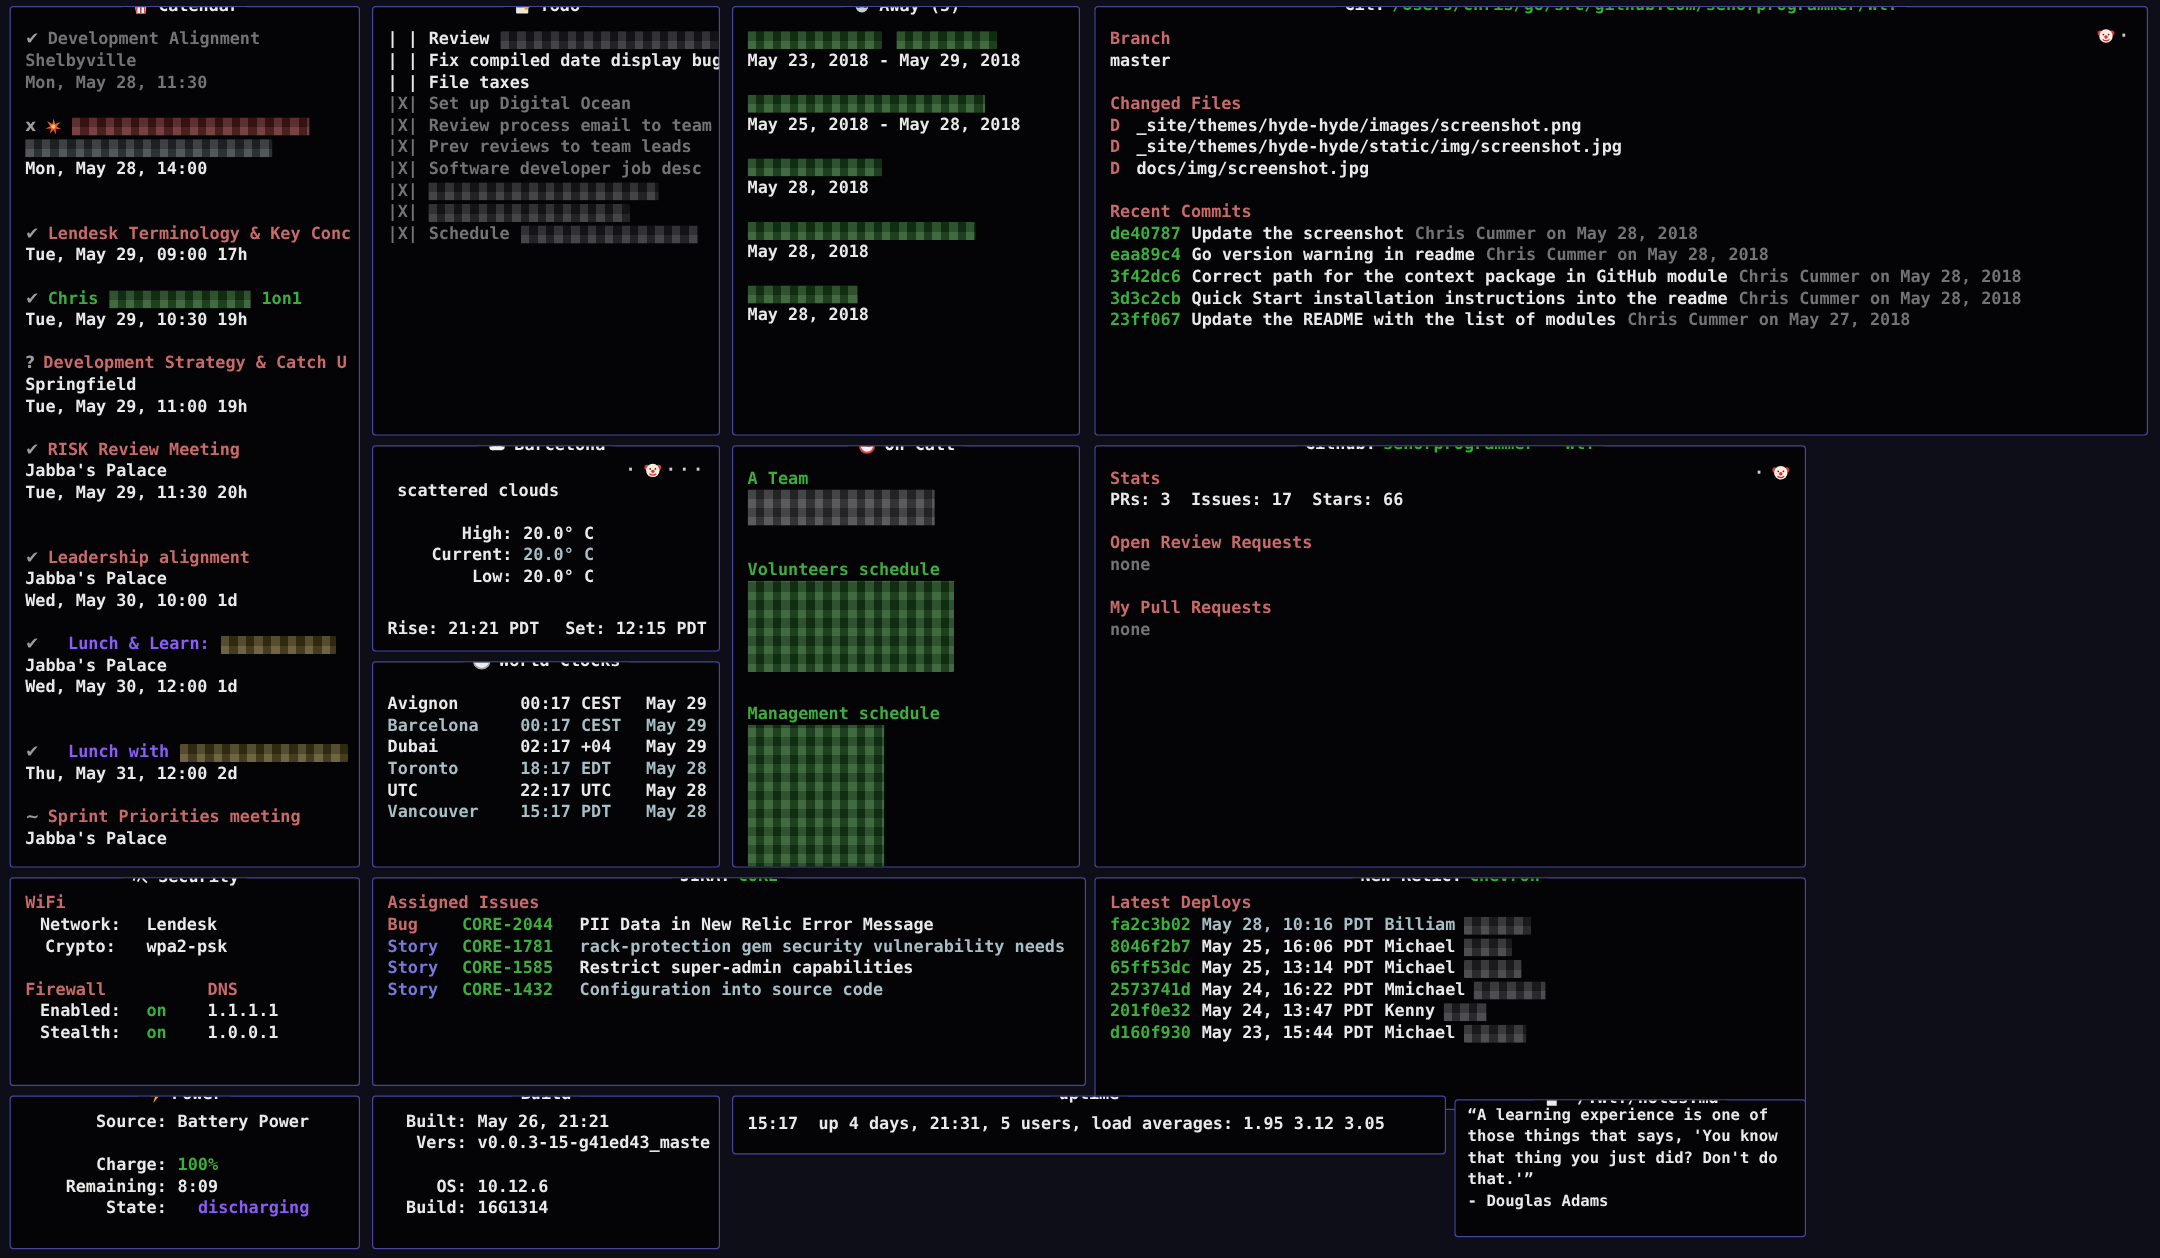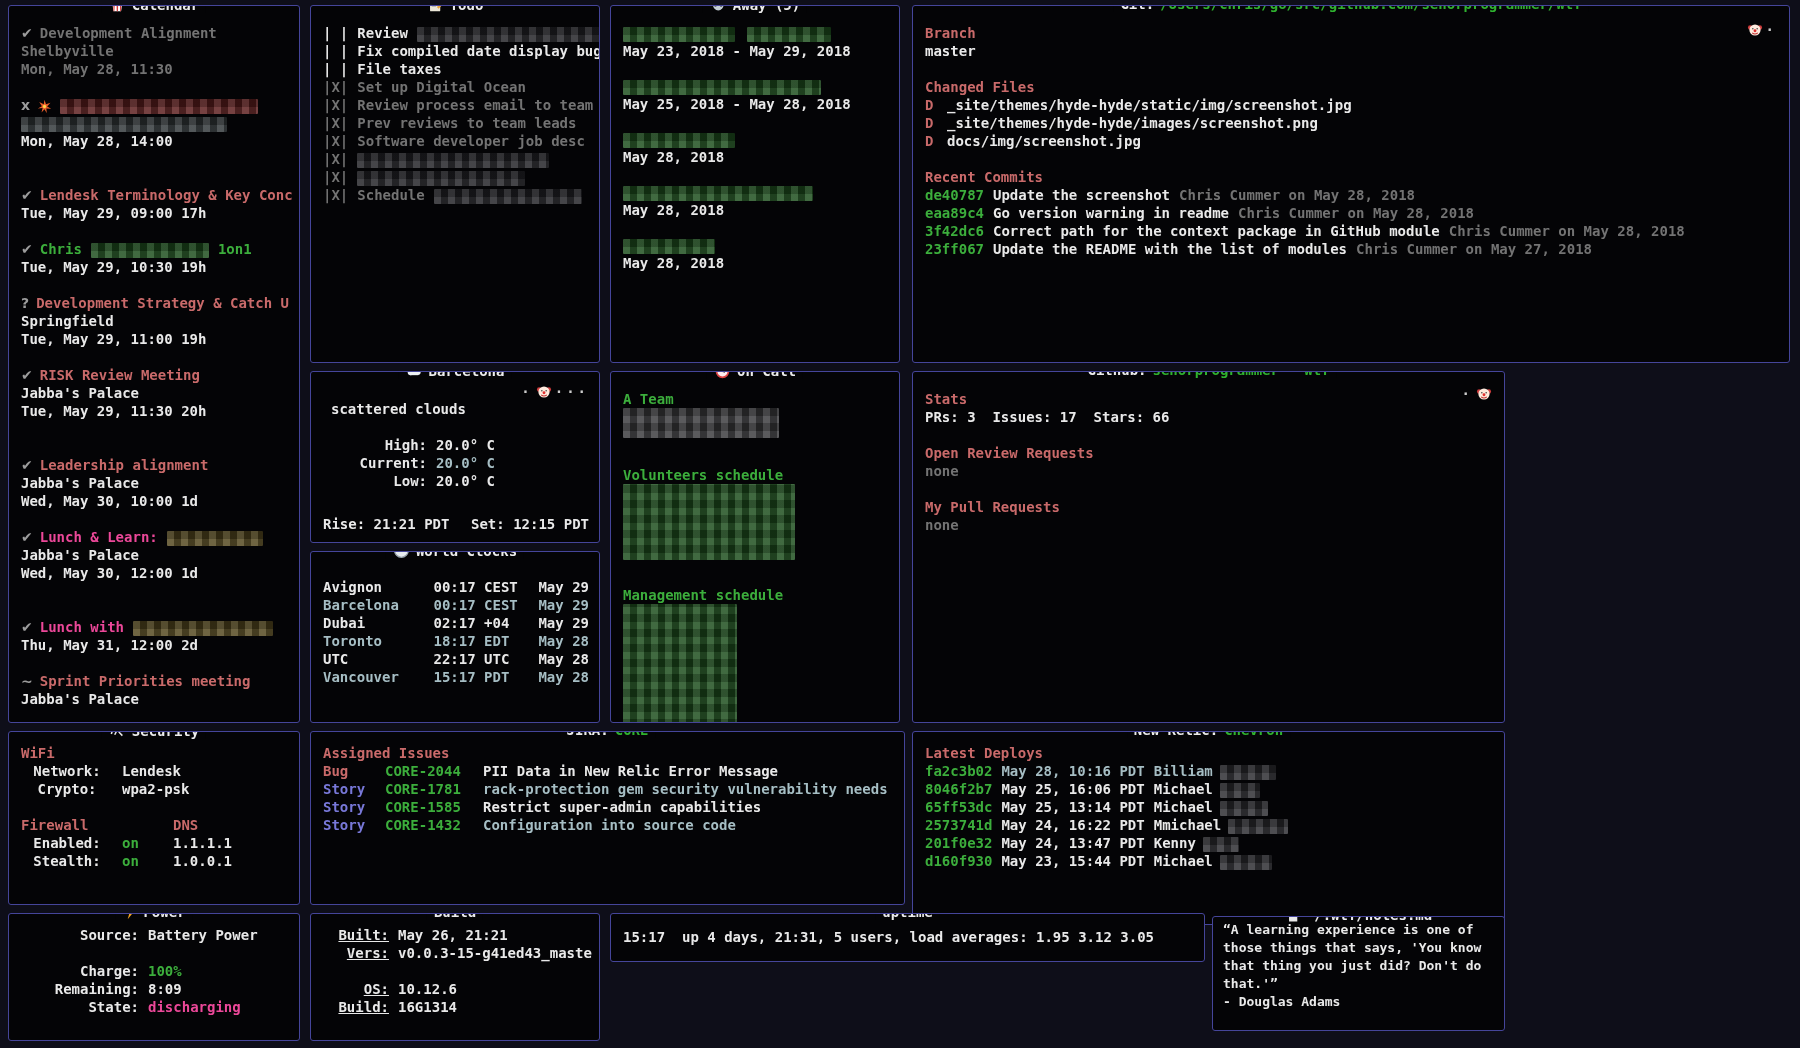--- a/index.html
+++ b/index.html
@@ -9,21 +9,21 @@
     font-family:"DejaVu Sans Mono","Liberation Mono",monospace;
     font-size:14px; font-weight:bold; color:#e9e9e9; overflow:hidden;
   }
   .panel { position:absolute; background:#040406; border:1px solid #45459a; border-radius:3px; overflow:hidden; }
   .ptitle { position:absolute; top:-10px; left:50%; transform:translateX(-50%); background:#040406;
             padding:0 7px; display:flex; align-items:center; gap:6px; white-space:nowrap; z-index:2; color:#ececec; }
   .pbody { padding:18px 10px 0 12px; position:relative; }
   .line { line-height:18px; min-height:18px; white-space:nowrap; }
   .w { color:#e9e9e9; } .dim { color:#737373; } .p { color:#a6bec4; }
   .red { color:#c96a6a; } .green { color:#3cae3c; } .bgreen { color:#2fb22f; }
-  .yellow { color:#ec4899; } .t-blue { color:#7878d8; } .t-red { color:#c96a6a; }
+  .yellow { color:#8b5cf6;margin-left:17px; } .t-blue { color:#7878d8; } .t-red { color:#c96a6a; }
   .marker { color:#9c9c9c; margin-right:7px; font-family:"DejaVu Sans",sans-serif; }
   .pre { white-space:pre; }
   .icon { display:inline-block; vertical-align:middle; }
   
   .rx { display:inline-block; height:15px; vertical-align:middle; border-radius:1px;
         background-image:
           repeating-linear-gradient(90deg, rgba(255,255,255,.10) 0 7px, rgba(0,0,0,.28) 7px 14px),
           repeating-linear-gradient(0deg, rgba(255,255,255,.06) 0 7px, rgba(0,0,0,.22) 7px 15px); }
   .rx-red { background-color:#5e1f1f; } .rx-gray { background-color:#3d3d40; }
   .rx-gray2 { background-color:#33393b; } .rx-green { background-color:#1e4f1e; }
@@ -44,21 +44,21 @@
   .j-type { width:62px; } .j-key { width:98px; color:#3cae3c; }
   
   .hash { margin-right:9px; }
   .commit .msg { margin-right:9px; }
   .fstat { width:22px; display:inline-block; }
   .nr-when { margin-right:9px; }
   .who { margin-right:7px; }
   
   .kv { display:flex; }
   .lbl2 { width:118px; text-align:right; margin-right:9px; flex:none; }
-  .lbl3 { width:66px;  text-align:right; margin-right:9px; flex:none;text-decoration:underline; }
+  .lbl3 { width:66px;  text-align:right; margin-right:9px; flex:none; }
   .lbl4 { width:104px; text-align:right; margin-right:9px; flex:none; }
   .lbl5 { width:92px;  text-align:center; margin-right:9px; flex:none; }
   .blank { height:18px; }
   .sec-cols { display:flex; }
   .sec-col1 { width:152px; } .sec-col2 { flex:1; }
   .riseset { display:flex; justify-content:space-between; }
   .notes-body { padding:4px 8px 0 10px; font-size:13px; }
   .notes-line { line-height:18px; white-space:normal; }
 </style>
 </head>
@@ -222,36 +222,37 @@
         </svg>
       <span class="sdot">·</span>
     </div>
     <div class="pbody">
       <div class="line red">Branch</div>
       <div class="line w">master</div>
       <div class="blank"></div>
       <div class="line red">Changed Files</div>
       <div>
 
+          <div class="line"><span class="t-red fstat">D</span><span class="w">_site/themes/hyde-hyde/images/screenshot.png</span></div>
+
           <div class="line"><span class="t-red fstat">D</span><span class="w">_site/themes/hyde-hyde/static/img/screenshot.jpg</span></div>
-
-          <div class="line"><span class="t-red fstat">D</span><span class="w">_site/themes/hyde-hyde/images/screenshot.png</span></div>
 
           <div class="line"><span class="t-red fstat">D</span><span class="w">docs/img/screenshot.jpg</span></div>
         </div>
       <div class="blank"></div>
       <div class="line red">Recent Commits</div>
       <div>
 
           <div class="line commit"><span class="green hash">de40787</span><span class="w msg">Update the screenshot</span><span class="dim">Chris Cummer on May 28, 2018</span></div>
 
           <div class="line commit"><span class="green hash">eaa89c4</span><span class="w msg">Go version warning in readme</span><span class="dim">Chris Cummer on May 28, 2018</span></div>
 
           <div class="line commit"><span class="green hash">3f42dc6</span><span class="w msg">Correct path for the context package in GitHub module</span><span class="dim">Chris Cummer on May 28, 2018</span></div>
 
+          <div class="line commit"><span class="green hash">3d3c2cb</span><span class="w msg">Quick Start installation instructions into the readme</span><span class="dim">Chris Cummer on May 28, 2018</span></div>
 
           <div class="line commit"><span class="green hash">23ff067</span><span class="w msg">Update the README with the list of modules</span><span class="dim">Chris Cummer on May 27, 2018</span></div>
         </div>
     </div>
   </div>
 
   <div class="panel" style="left:310px;top:371px;width:290px;height:172px">
     <div class="ptitle">
       <svg class="icon" width="17" height="17" viewBox="0 0 20 20">
           <circle cx="6" cy="12" r="3.5" fill="#eef2f5"></circle>

